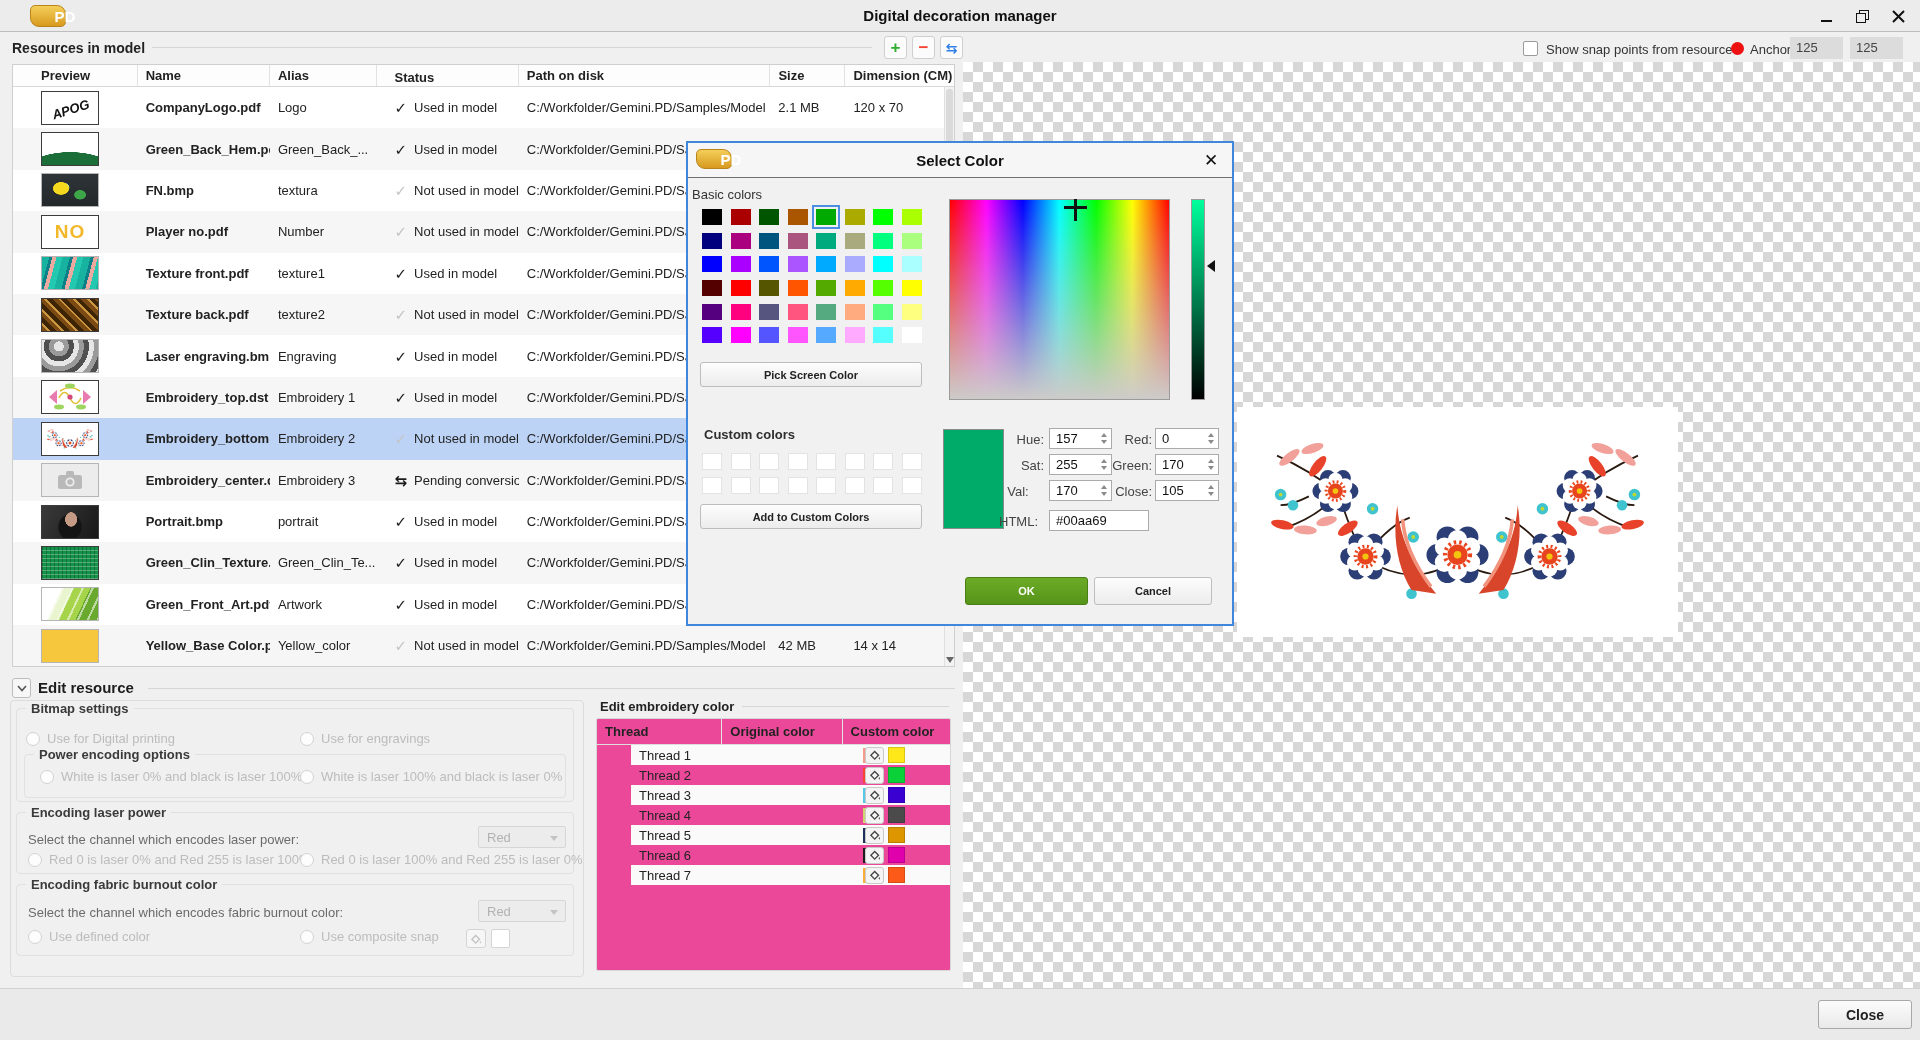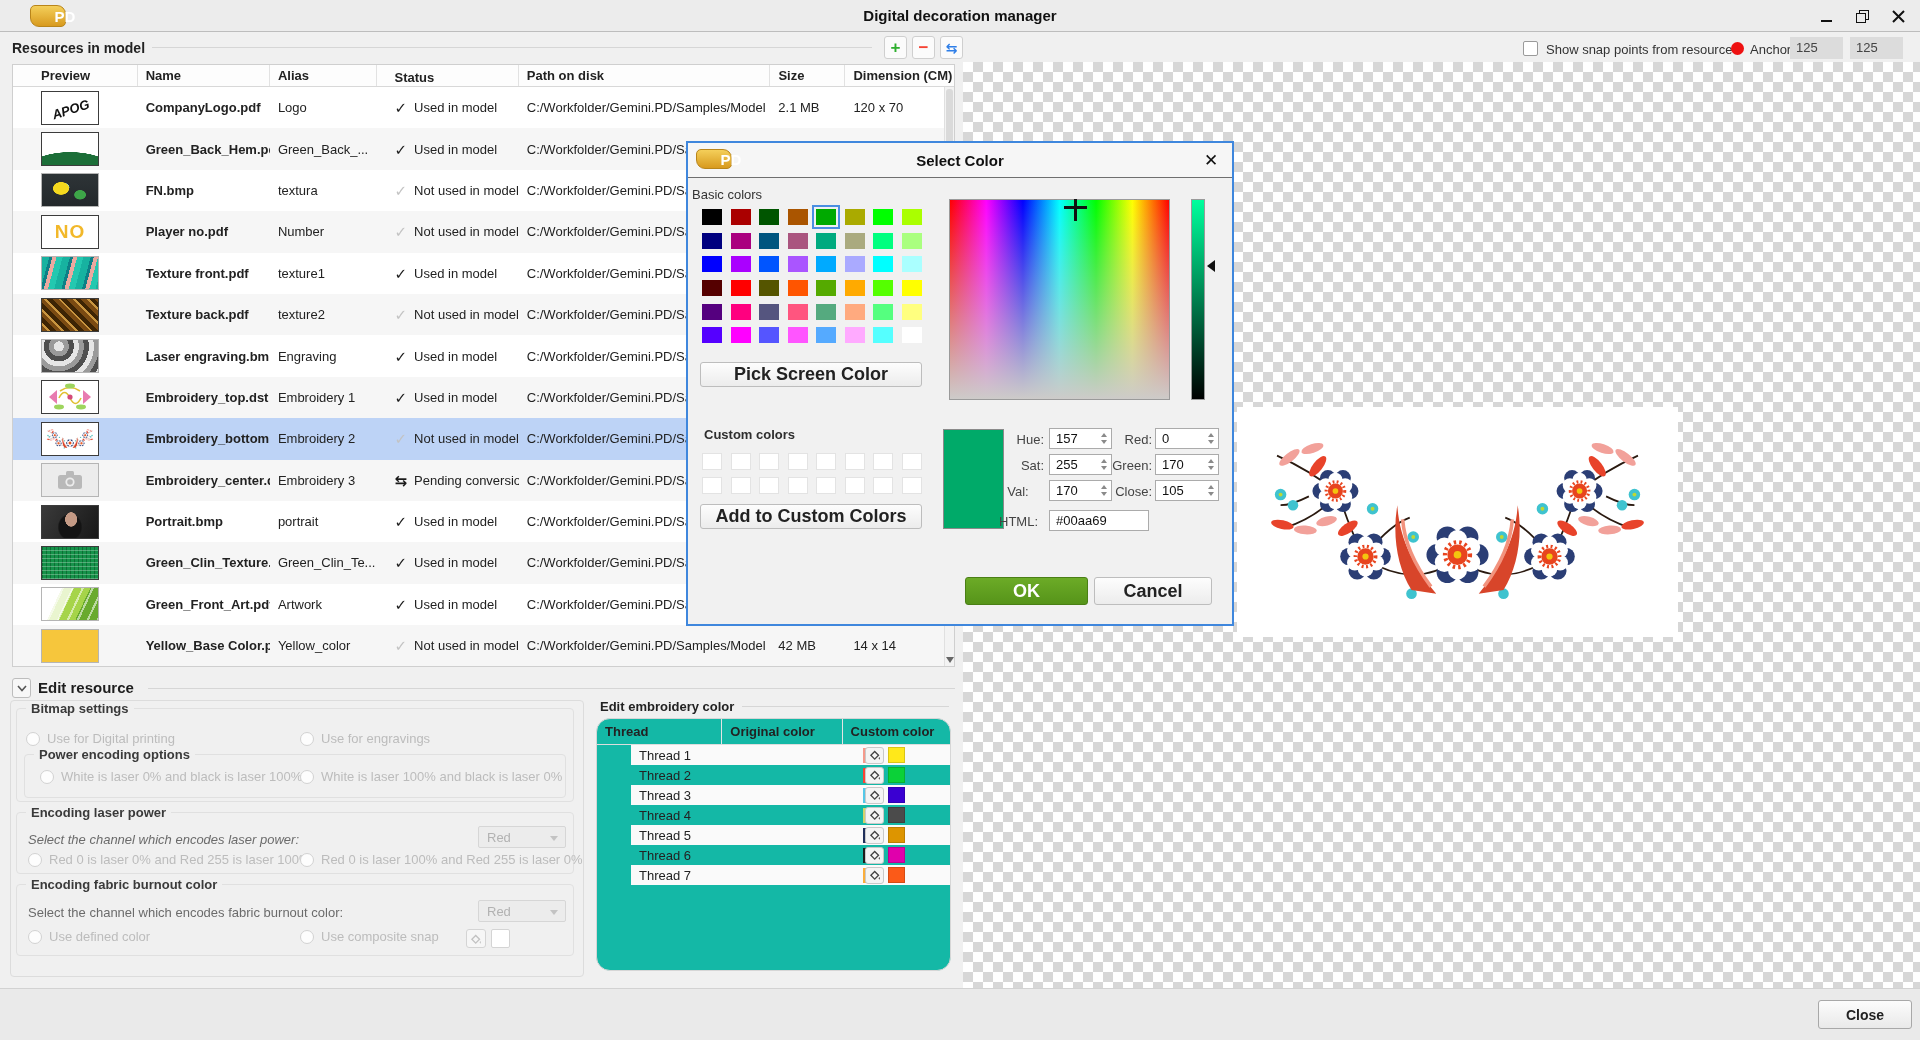--- a/index.html
+++ b/index.html
@@ -66,21 +66,21 @@
   .radio { position:absolute; display:flex; align-items:center; gap:7px; color:#bcbcbc; }
   .radio .rb { width:14px; height:14px; border-radius:50%; border:1px solid #d2d2d2; background:#fdfdfd; flex:0 0 auto; }
   .dim-label { position:absolute; color:#6b6b6b; }
   .combo { position:absolute; width:88px; height:22px; background:#ececec; border:1px solid #d6d6d6; border-radius:2px; color:#b2b2b2; padding:3px 0 0 8px; }
   .combo:after { content:""; position:absolute; right:7px; top:9px; border-left:4px solid transparent; border-right:4px solid transparent; border-top:5px solid #c3c3c3; }
   .mini-btn { position:absolute; width:20px; height:19px; border:1px solid #d4d4d4; border-radius:3px; background:#f6f6f6; display:flex; align-items:center; justify-content:center; }
   .mini-swatch { position:absolute; width:19px; height:19px; border:1px solid #d4d4d4; border-radius:2px; background:#fff; }
 
   
   .emb-title { position:absolute; left:600px; top:699px; font-weight:bold; color:#222; }
-  .emb-box { position:absolute; left:596px; top:718px; width:355px; height:253px; background:#14b8a6; border:1px solid #d6d6d6; border-radius:14px; overflow:hidden; }
+  .emb-box { position:absolute; left:596px; top:718px; width:355px; height:253px; background:#ec4899; border:1px solid #d6d6d6; border-radius:2px; overflow:hidden; }
   .emb-head { display:flex; height:26px; border-bottom:1px solid #ddd; font-weight:bold; color:#222; }
   .emb-head > div { padding:5px 0 0 8px; border-right:1px solid #e4e4e4; }
   .eh-thread { width:126px; }
   .eh-orig { width:121px; }
   .eh-custom { width:108px; border-right:none !important; }
   .emb-row { display:flex; height:20px; align-items:center;margin-left:34px; }
   .emb-row:nth-child(odd) { background:#fafafa; }
   .ec-label { width:126px; padding-left:8px; color:#222; }
   .ec-orig { width:121px; }
   .o-swatch { margin-left:125px; width:16px; height:15px; display:block; }
@@ -92,21 +92,21 @@
   .dialog { position:absolute; left:686px; top:141px; width:548px; height:485px; background:#f1f1f1; border:2px solid #3f87dd; z-index:50; }
   .dlg-titlebar { position:relative; height:35px; background:#f6f6f6; border-bottom:1px solid #6f6f6f; }
   .dlg-title { position:absolute; left:0; right:0; top:9px; text-align:center; font-weight:bold; font-size:15px; color:#111; }
   .dlg-close { position:absolute; right:10px; top:6px; width:22px; height:22px; display:flex; align-items:center; justify-content:center; font-size:17px; font-weight:bold; color:#111; }
   .dlg-label { position:absolute; color:#333; }
   .bc-grid { position:absolute; left:14px; top:66px; display:grid; grid-template-columns:repeat(8,20px); grid-auto-rows:16px; column-gap:8.5px; row-gap:7.7px; }
   .swatch { width:20px; height:16px; display:block; }
   .swatch.sel { outline:2px solid #4a8fe2; outline-offset:2px; }
   .cc-grid { position:absolute; left:14px; top:310px; display:grid; grid-template-columns:repeat(8,20px); grid-auto-rows:17px; column-gap:8.5px; row-gap:7px; }
   .cc-grid .swatch { height:17px; box-shadow:inset 0 0 0 1px #e3e3e3; }
-  .dlg-btn { position:absolute; height:25px; border:1px solid #bdbdbd; border-radius:3px; background:linear-gradient(#fdfdfd,#ececec); font-weight:bold; color:#222; display:flex; align-items:center; justify-content:center; font-size:18px; }
+  .dlg-btn { position:absolute; height:25px; border:1px solid #bdbdbd; border-radius:3px; background:linear-gradient(#fdfdfd,#ececec); font-weight:bold; color:#222; display:flex; align-items:center; justify-content:center; font-size:11px; }
   .sv-field { position:absolute; left:261px; top:56px; width:221px; height:201px; border:1px solid #9a9a9a;
     background:linear-gradient(to bottom,rgba(205,203,201,0),#cdcbc9),
                linear-gradient(to right,#ff0000,#ff00ff 16.6%,#0000ff 33.3%,#00ffff 50%,#00ff00 66.7%,#ffff00 83.3%,#ff0000); }
   .cross-v { position:absolute; left:124px; top:-1px; width:3px; height:22px; background:#111; }
   .cross-h { position:absolute; left:114px; top:6px; width:23px; height:3px; background:#111; }
   .val-bar { position:absolute; left:503px; top:56px; width:14px; height:201px; border:1px solid #9a9a9a; background:linear-gradient(to bottom,#00ff9d,#000); }
   .val-arrow { position:absolute; left:519px; top:117px; width:0; height:0; border-top:6px solid transparent; border-bottom:6px solid transparent; border-right:8px solid #111; }
   .cur-swatch { position:absolute; left:255px; top:286px; width:61px; height:100px; border:1px solid #8a8a8a; }
   .num-field { position:absolute; width:63px; height:21px; background:#fff; border:1px solid #ababab; padding:2px 0 0 6px; color:#111; }
   .fld-label { position:absolute; width:52px; text-align:right; color:#444; }
@@ -509,21 +509,21 @@
     <span>White is laser 0% and black is laser 100%</span>
   </div>
 <div class="radio" style="left:300px; top:769px;">
     <span class="rb"></span>
     <span>White is laser 100% and black is laser 0%</span>
   </div>
 
 <div class="group" style="left:16px; top:812px; width:558px; height:62px;">
   <span class="group-label">Encoding laser power</span>
 </div>
-<div class="dim-label" style="left:28px; top:832px;font-style:italic;">Select the channel which encodes laser power:</div>
+<div class="dim-label" style="left:28px; top:832px;">Select the channel which encodes laser power:</div>
 <div class="combo" style="left:478px; top:826px;">Red</div>
 <div class="radio" style="left:28px; top:852px;">
     <span class="rb"></span>
     <span>Red 0 is laser 0% and Red 255 is laser 100%</span>
   </div>
 <div class="radio" style="left:300px; top:852px;">
     <span class="rb"></span>
     <span>Red 0 is laser 100% and Red 255 is laser 0%</span>
   </div>
 

